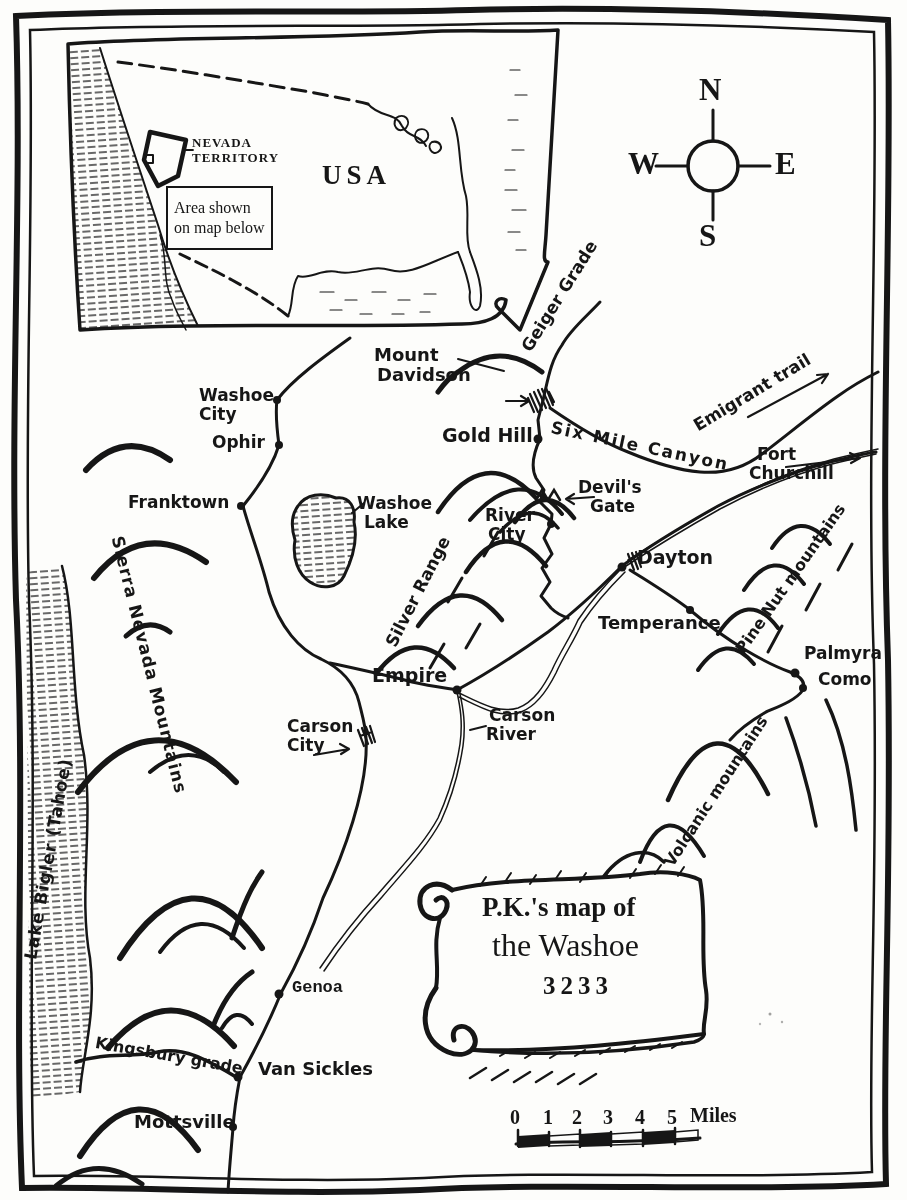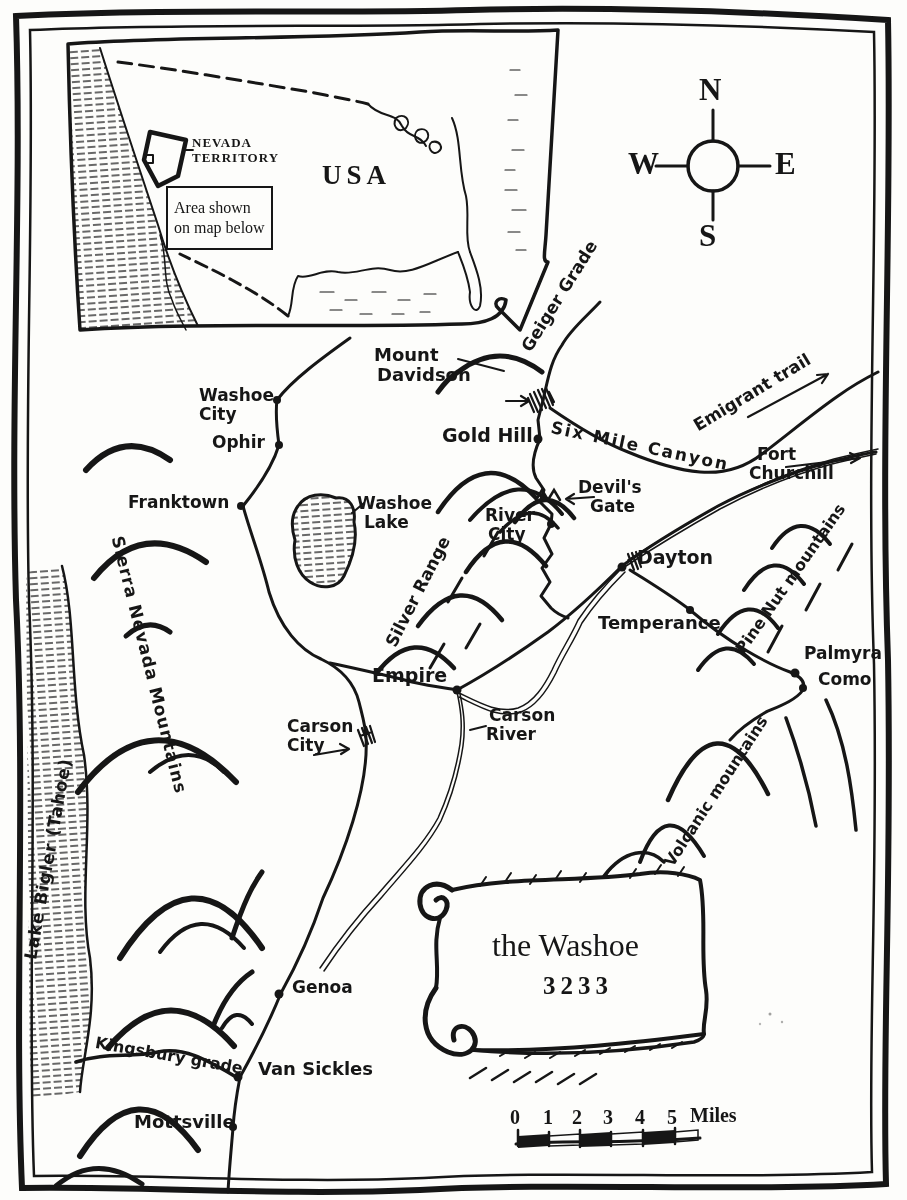--- a/index.html
+++ b/index.html
@@ -36,21 +36,21 @@
   #lbl-silvercity{left:485px;top:506px;}
   #lbl-dayton{left:637px;top:547px;font-size:19px;}
   #lbl-temperance{left:598px;top:613px;font-size:18px;}
   #lbl-ftchurchill{left:757px;top:445px;}
   #lbl-ftchurchill span:last-child{margin-left:-8px;text-align:right;}
   #lbl-palmyra{left:804px;top:644px;}
   #lbl-como{left:818px;top:670px;}
   #lbl-empire{left:372px;top:665px;font-size:19px;}
   #lbl-carsoncity{left:287px;top:717px;}
   #lbl-carsonriver{left:489px;top:706px;}
-  #lbl-genoa{left:292px;top:978px;}
+  #lbl-genoa{left:292px;top:978px;font-family:Liberation Mono, monospace;}
   #lbl-vansickles{left:258px;top:1059px;font-size:18px;}
   #lbl-mottsville{left:134px;top:1112px;font-size:18px;}
 
   
   #lbl-geiger{left:534px;top:336px;transform:rotate(-58deg);font-size:17px;}
   #lbl-sixmile{left:553px;top:418px;transform:rotate(12deg);font-size:17px;letter-spacing:2px;}
   #lbl-emigrant{left:700px;top:416px;transform:rotate(-31deg);font-size:17px;}
   #lbl-pinenut{left:747px;top:639px;transform:rotate(-55deg);font-size:16px;}
   #lbl-silverrange{left:399px;top:631px;transform:rotate(-63deg);font-size:17px;}
   #lbl-sierra{left:126px;top:534px;transform:rotate(76deg);font-size:17px;letter-spacing:1px;}
@@ -332,20 +332,21 @@
 <div class="lbl rotbl" id="lbl-geiger">Geiger Grade</div>
 <div class="lbl rottl" id="lbl-sixmile">Six Mile Canyon</div>
 <div class="lbl rotbl" id="lbl-emigrant">Emigrant trail</div>
 <div class="lbl rotbl" id="lbl-pinenut">Pine Nut mountains</div>
 <div class="lbl rotbl" id="lbl-silverrange">Silver Range</div>
 <div class="lbl rottl" id="lbl-sierra">Sierra Nevada Mountains</div>
 <div class="lbl rotbl" id="lbl-bigler">Lake Bigler (Tahoe)</div>
 <div class="lbl rotbl" id="lbl-volcanic">Volcanic mountains</div>
 <div class="lbl rottl" id="lbl-kingsbury">Kingsbury grade</div>
 
+<div class="lbl serif" id="scroll-l1">P.K.'s map of</div>
 <div class="lbl serif" id="scroll-l2">the Washoe</div>
 <div class="lbl serif" id="scroll-yr">3233</div>
 
 <div class="sc serif" id="sc0">0</div>
 <div class="sc serif" id="sc1">1</div>
 <div class="sc serif" id="sc2">2</div>
 <div class="sc serif" id="sc3">3</div>
 <div class="sc serif" id="sc4">4</div>
 <div class="sc serif" id="sc5">5</div>
 <div class="sc serif" id="scmi">Miles</div>

